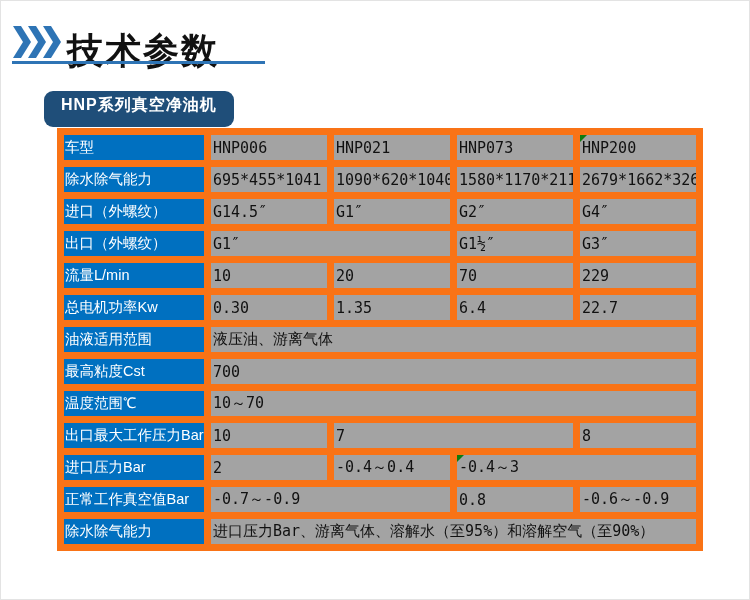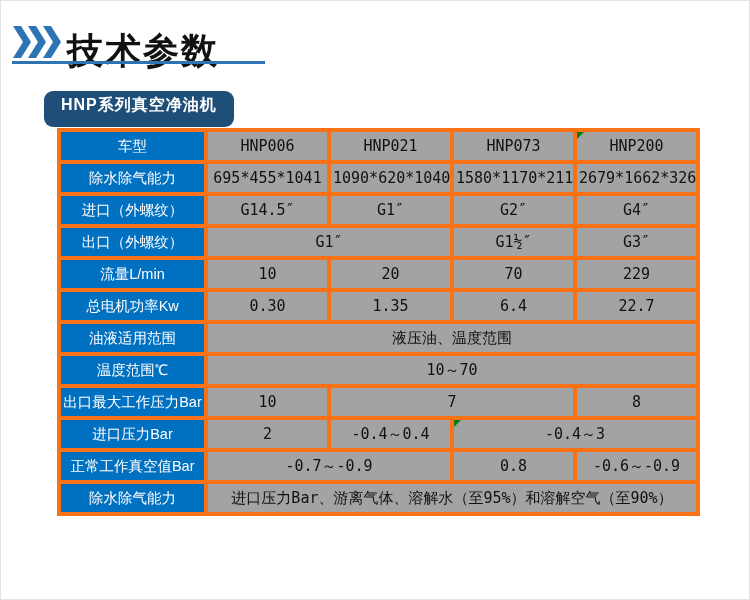--- a/index.html
+++ b/index.html
@@ -56,23 +56,23 @@
   table.spec {
     position: absolute;
     left: 56px;
     top: 127px;
     width: 639px;
     border-collapse: collapse;
     table-layout: fixed;
     border: 2px solid #1c1c1c;
   }
   table.spec th, table.spec td {
-    border: 4px solid #f97316;
+    border: 7px solid #f97316;
     height: 32px;
-    text-align: center;
+    text-align: left;
     vertical-align: middle;
     overflow: hidden;
     white-space: nowrap;
     position: relative;
   }
   table.spec th.lbl {
     background: #0070c0;
     color: #ffffff;
     font-weight: 400;
     font-size: 14.5px;
@@ -158,21 +158,25 @@
         </tr>
         <tr>
           <th class="lbl">总电机功率Kw</th>
           <td>0.30</td>
           <td>1.35</td>
           <td>6.4</td>
           <td>22.7</td>
         </tr>
         <tr>
           <th class="lbl">油液适用范围</th>
-          <td colspan="4">液压油、温度范围</td>
+          <td colspan="4">液压油、游离气体</td>
+        </tr>
+        <tr>
+          <th class="lbl">最高粘度Cst</th>
+          <td colspan="4">700</td>
         </tr>
         <tr>
           <th class="lbl">温度范围℃</th>
           <td colspan="4">10～70</td>
         </tr>
         <tr>
           <th class="lbl">出口最大工作压力Bar</th>
           <td>10</td>
           <td colspan="2">7</td>
           <td>8</td>

